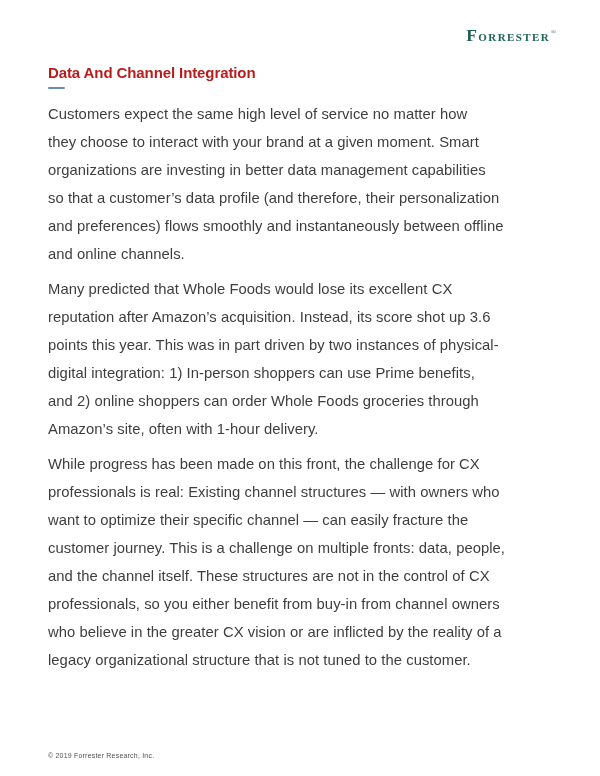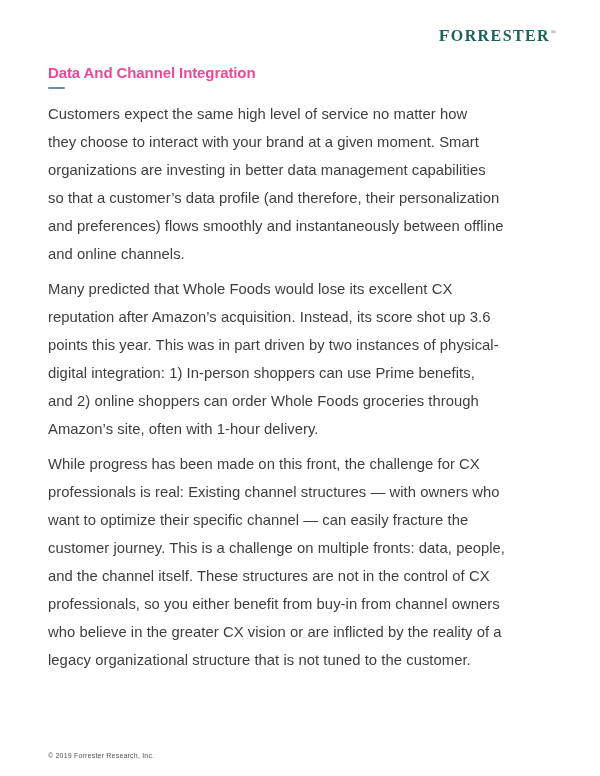--- a/index.html
+++ b/index.html
@@ -16,21 +16,21 @@
   .logo {
     position: absolute;
     top: 25px;
     right: 44px;
     color: #1E6358;
     font-family: "Liberation Serif", serif;
     white-space: nowrap;
   }
   .logo-text {
     display: inline-block;
-    font-size: 16px;
+    font-size: 11px;
     font-weight: 700;
     letter-spacing: 1.4px;
   }
   .logo-text::first-letter { font-size: 17.5px; }
   .logo-reg {
     display: inline-block;
     font-size: 6.5px;
     vertical-align: 7px;
     margin-left: 1px;
   }
@@ -39,21 +39,21 @@
     position: absolute;
     left: 48px;
     top: 63px;
     width: 540px;
   }
   .title {
     margin: 0;
     font-size: 15px;
     line-height: 19px;
     font-weight: 700;
-    color: #ec4899;
+    color: #b91c1c;
     letter-spacing: -0.1px;
   }
   .title-rule {
     width: 17px;
     height: 2px;
     background: #6B8CB0;
     margin: 5px 0 11px 0;
     border-radius: 1px;
   }
   .para {

